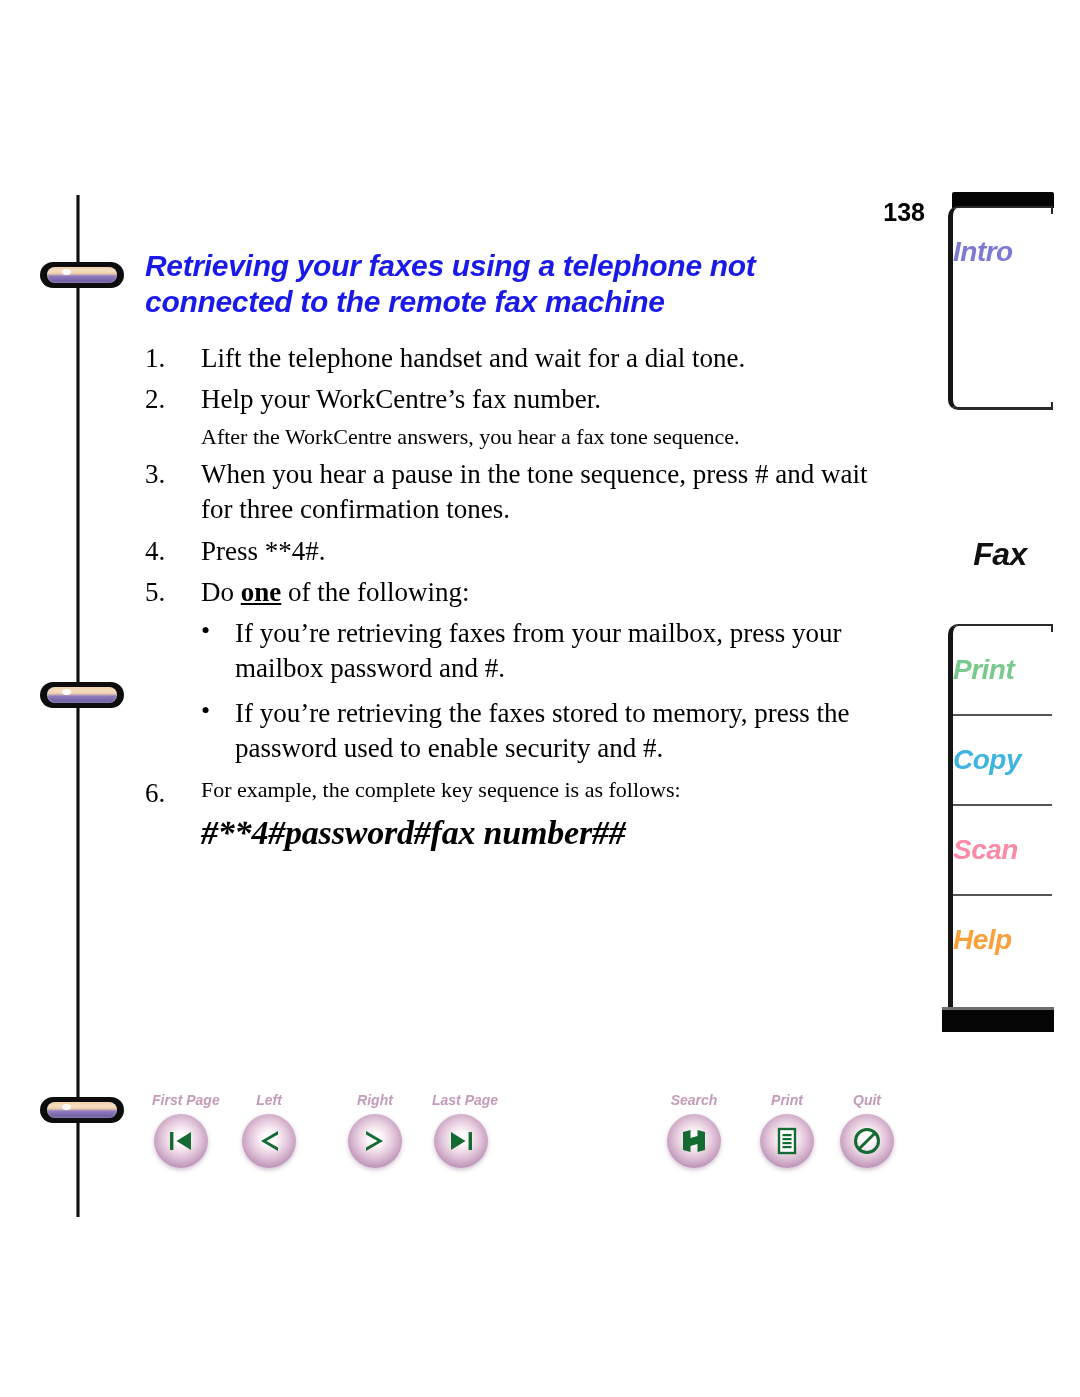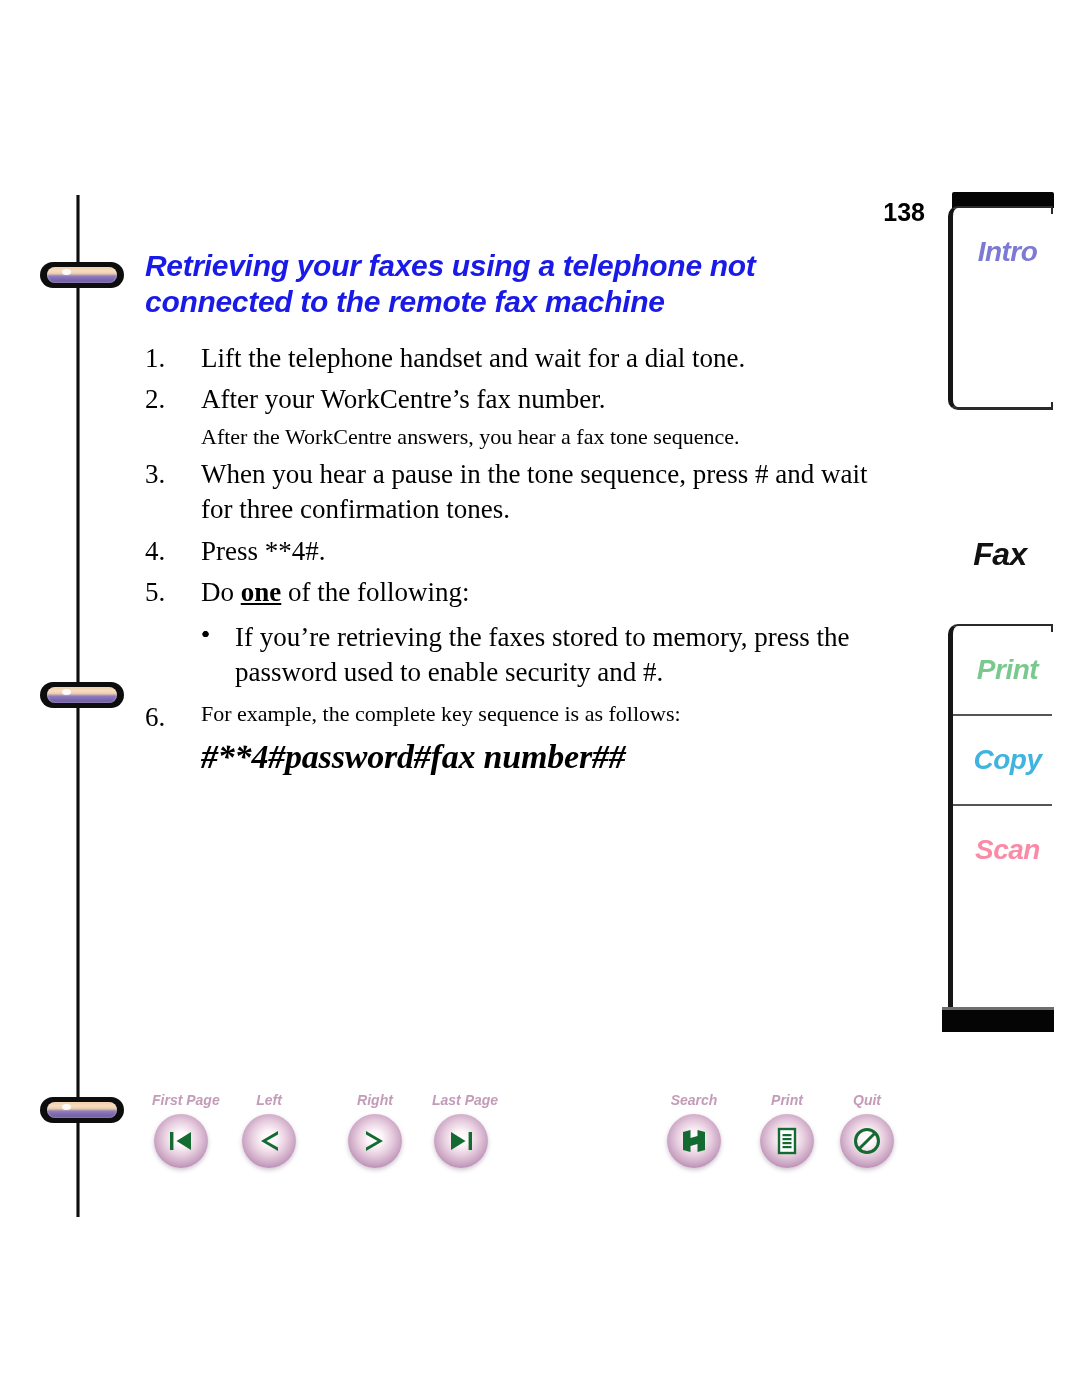--- a/index.html
+++ b/index.html
@@ -233,27 +233,25 @@
     right: -1px;
     bottom: -3px;
     width: 2px;
     height: 8px;
     background: #2a2a2a;
   }
   .tab-item {
     height: 88px;
     display: flex;
     align-items: center;
-    justify-content: center;
     font-family: "Liberation Sans", sans-serif;
     font-style: italic;
     font-weight: bold;
     font-size: 28px;
     letter-spacing: -0.5px;
-    padding-left: 10px;
   }
   .tab-item + .tab-item {
     border-top: 2px solid #555555;
   }
   #tab-cap-top {
     position: absolute;
     left: 4px;
     top: 0px;
     width: 102px;
     height: 16px;
@@ -319,21 +317,21 @@
 
   <ol class="steps">
 
     <li class="step">
       <span class="num">1.</span>
       <span>Lift the telephone handset and wait for a dial tone.</span>
     </li>
 
     <li class="step">
       <span class="num">2.</span>
-      <span>After your WorkCentre’s fax number.</span>
+      <span>Help your WorkCentre’s fax number.</span>
     </li>
 
     <div class="para">After the WorkCentre answers, you hear a fax tone sequence.</div>
 
     <li class="step">
       <span class="num">3.</span>
       <span>When you hear a pause in the tone sequence, press # and wait for three confirmation tones.</span>
     </li>
 
     <li class="step">
@@ -342,20 +340,21 @@
     </li>
 
     <li class="step">
       <span class="num">5.</span>
       <span>Do </span><span class="bldu">one</span><span> of the following:</span>
     </li>
 
     <ul class="bullets">
       <li class="bullet">
         <span class="dot">•</span>
+        <span>If you’re retrieving faxes from your mailbox, press your mailbox password and #.</span>
       </li>
       <li class="bullet">
         <span class="dot">•</span>
         <span>If you’re retrieving the faxes stored to memory, press the password used to enable security and #.</span>
       </li>
     </ul>
 
     <li class="step">
       <span class="num">6.</span>
     </li>
@@ -487,16 +486,19 @@
     <div class="tab-bot-nub"></div>
     <div class="tab-item">
       <span style="color:#79c98e">Print</span>
     </div>
     <div class="tab-item">
       <span style="color:#3fb4e0">Copy</span>
     </div>
     <div class="tab-item">
       <span style="color:#fb8aa6">Scan</span>
     </div>
+    <div class="tab-item">
+      <span style="color:#f9a03a">Help</span>
+    </div>
   </div>
 
   <div id="tab-cap-bottom" style="bottom:190px"></div>
 </div>
 
 </body></html>

